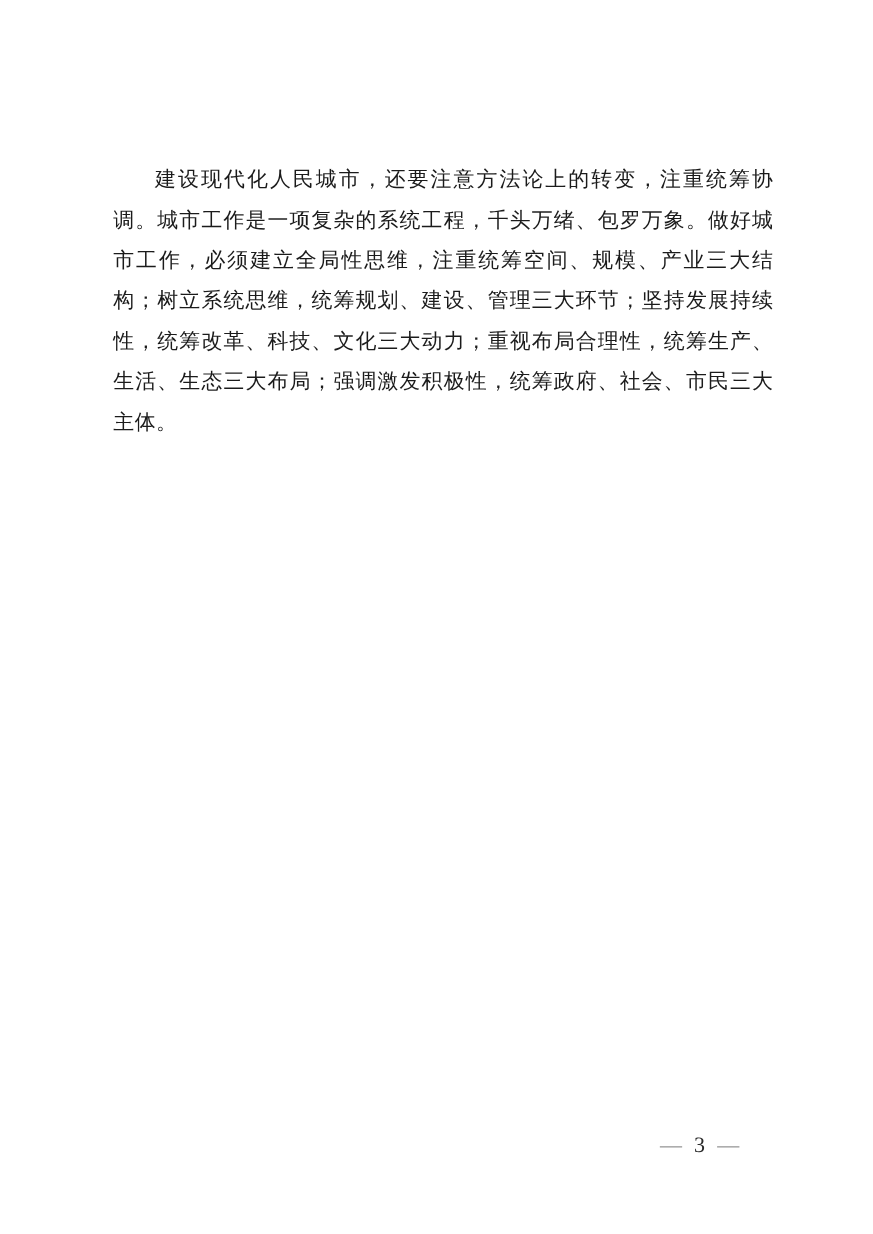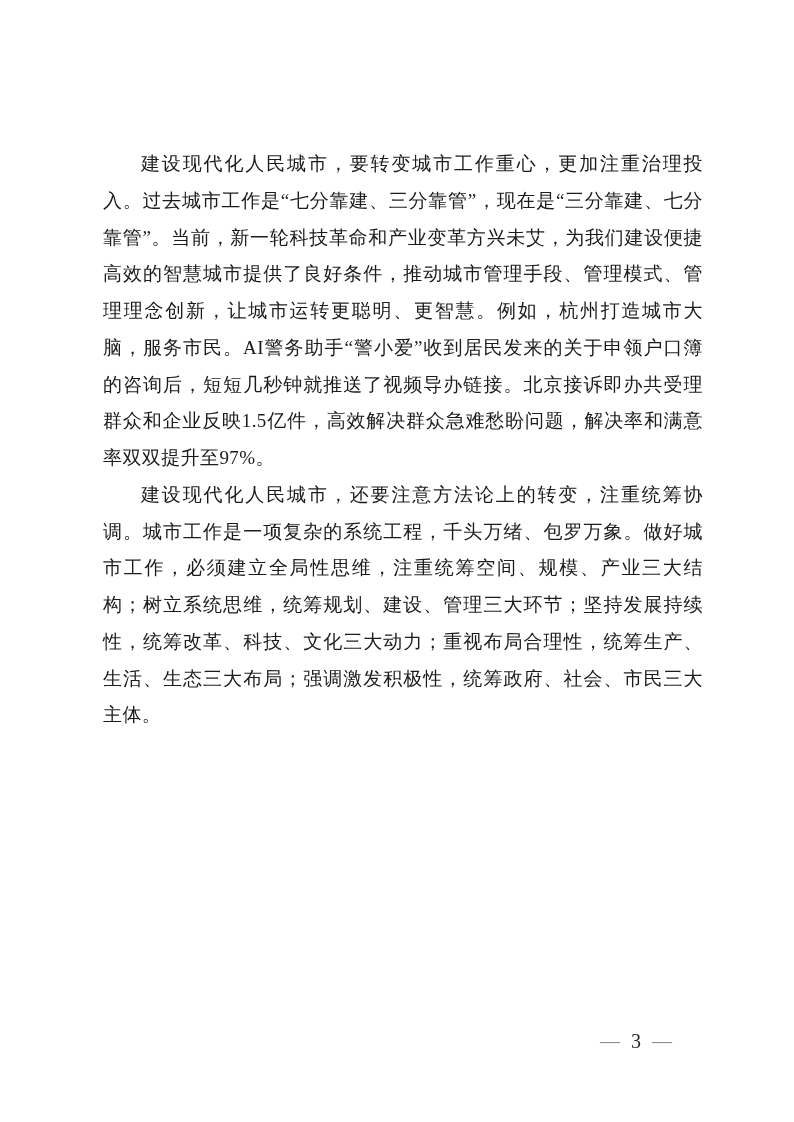--- a/index.html
+++ b/index.html
@@ -59,21 +59,20 @@
     color: #2b2b2b;
     padding: 0 9px;
   }
 </style>
 </head>
 <body>
 
 <div class="page">
 
   <div class="content">
-    <p>建设现代化人民城市，要转变城市工作重心，更加注重治理投入。过去城市工作是“七分靠建、三分靠管”，现在是“三分靠建、七分靠管”。当前，新一轮科技革命和产业变革方兴未艾，为我们建设便捷高效的智慧城市提供了良好条件，推动城市管理手段、管理模式、管理理念创新，让城市运转更聪明、更智慧。例如，杭州打造城市大脑，服务市民。AI警务助手“警小爱”收到居民发来的关于申领户口簿的咨询后，短短几秒钟就推送了视频导办链接。北京接诉即办共受理群众和企业反映1.5亿件，高效解决群众急难愁盼问题，解决率和满意率双双提升至97%。</p>
     <p>建设现代化人民城市，还要注意方法论上的转变，注重统筹协调。城市工作是一项复杂的系统工程，千头万绪、包罗万象。做好城市工作，必须建立全局性思维，注重统筹空间、规模、产业三大结构；树立系统思维，统筹规划、建设、管理三大环节；坚持发展持续性，统筹改革、科技、文化三大动力；重视布局合理性，统筹生产、生活、生态三大布局；强调激发积极性，统筹政府、社会、市民三大主体。</p>
   </div>
 
   <div class="page-number">
     <span class="pn-dash">—</span><span class="pn-num">3</span><span class="pn-dash">—</span>
   </div>
 
 </div>
 
 </body></html>

